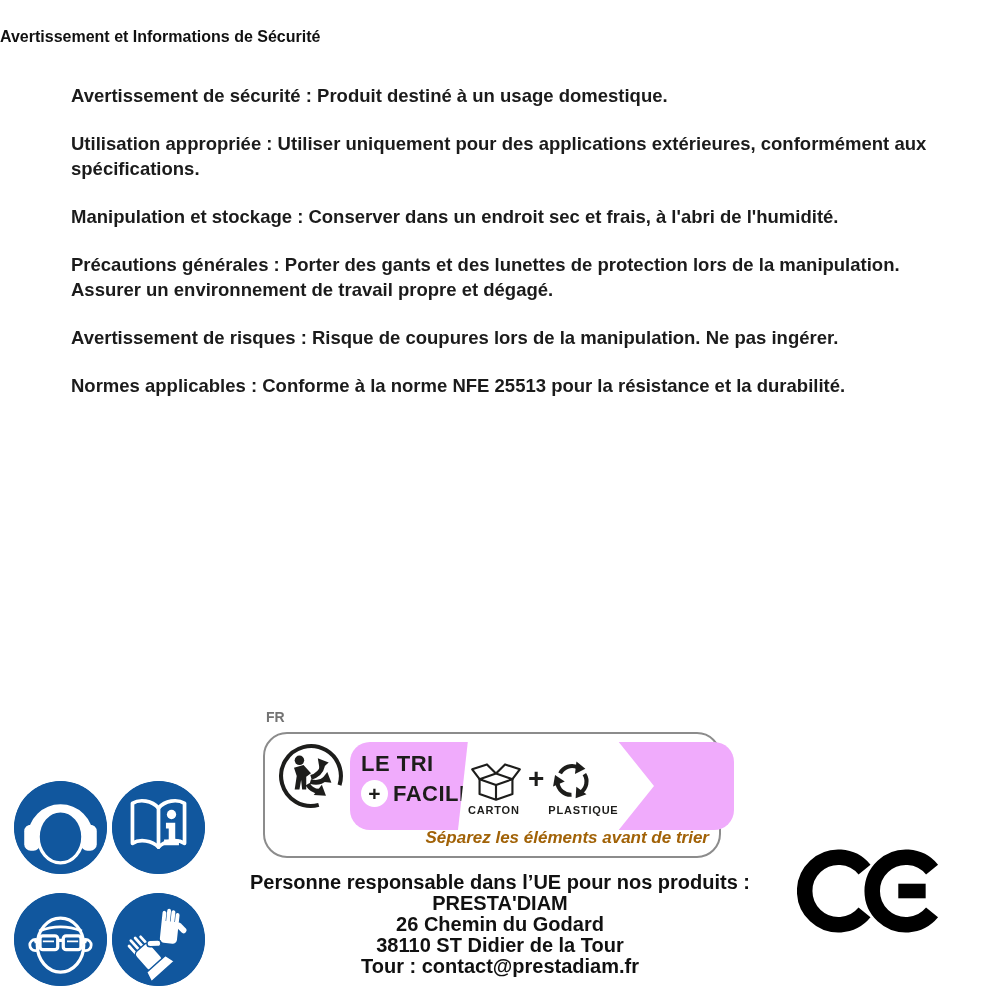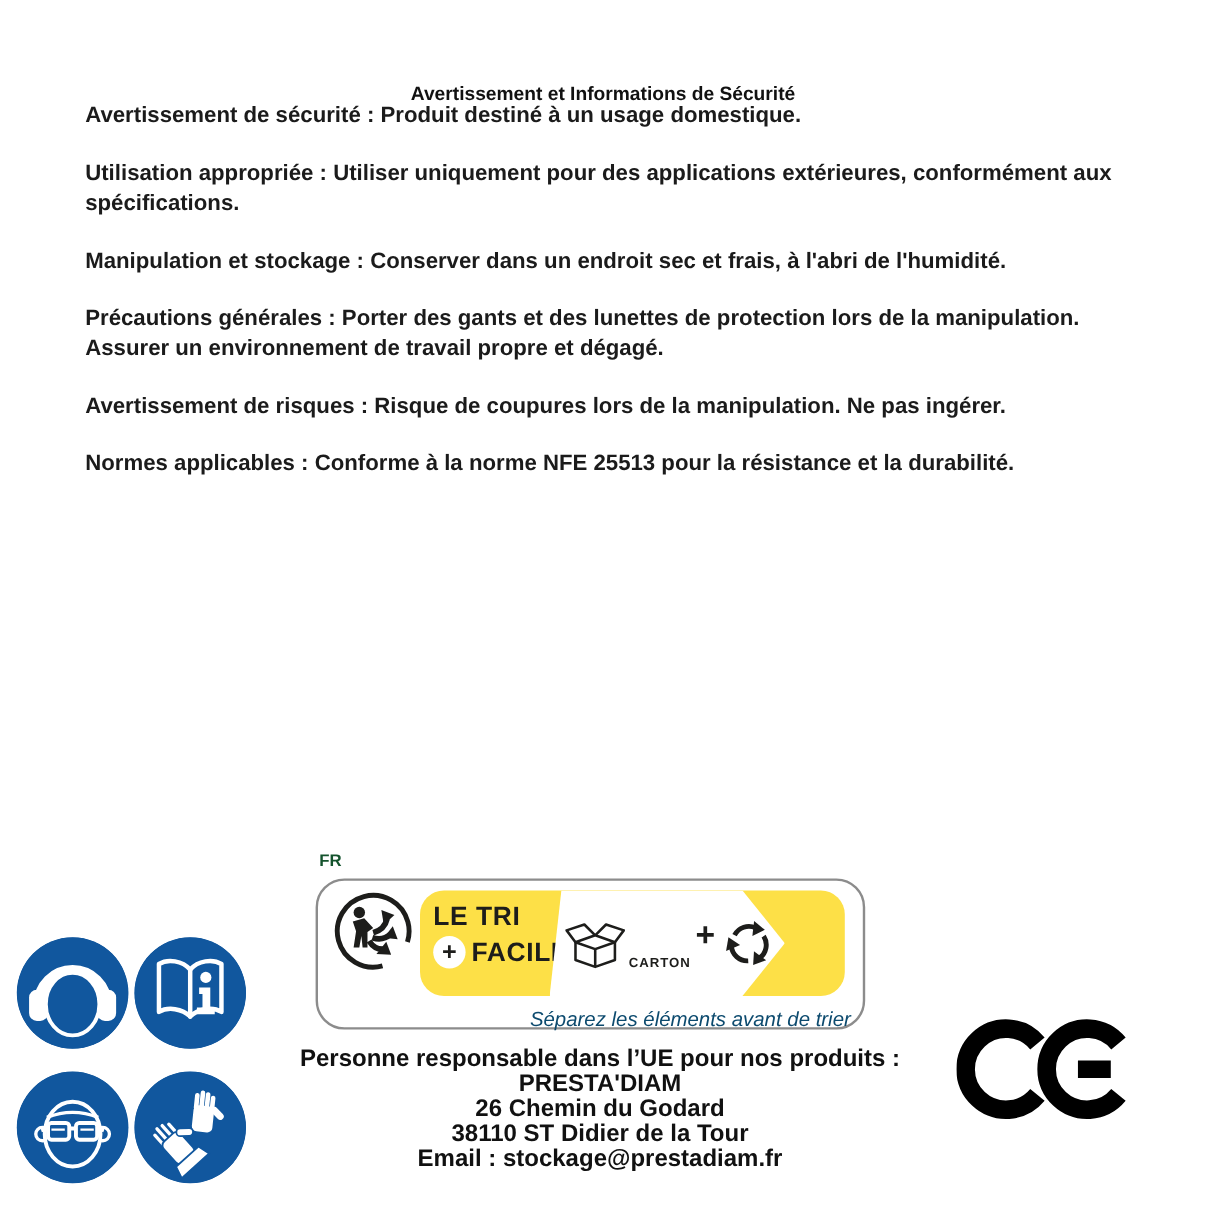--- a/index.html
+++ b/index.html
@@ -1,53 +1,53 @@
 <!DOCTYPE html>
 <html><head>
 <meta charset="utf-8">
 <style>
   html,body{margin:0;padding:0;background:#fff;}
   body{font-family:"Liberation Sans",sans-serif;color:#1a1a1a;}
   .page{position:relative;width:1005px;height:1005px;background:#fff;overflow:hidden;}
 
-  .title{position:absolute;top:28px;left:0;width:100%;text-align:center;
-         font-size:16px;font-weight:bold;color:#111;margin-top:42px;}
+  .title{position:absolute;top:28px;left:0;width:100%;
+         font-size:16px;font-weight:bold;color:#111;}
 
   .body-text{position:absolute;left:71px;top:83px;width:882px;
              font-size:18.5px;line-height:25px;color:#1b1b1b;}
   .body-text p{margin:0 0 23px 0;font-weight:bold;}
 
   
   .icon-grid{position:absolute;left:14px;top:781px;display:grid;
              grid-template-columns:93px 93px;grid-auto-rows:93px;column-gap:5px;row-gap:19px;}
   .micon{width:93px;height:93px;border-radius:50%;background:#11579E;overflow:hidden;}
   .micon svg{display:block;width:100%;height:100%;}
 
   
-  .fr-tag{position:absolute;left:266px;top:709px;font-size:14px;font-weight:bold;color:#14532d;}
+  .fr-tag{position:absolute;left:266px;top:709px;font-size:14px;font-weight:bold;color:#737373;}
   .tri-label{position:absolute;left:263px;top:732px;width:458px;height:126px;
              background:#fff;border:2px solid #8c8c8c;border-radius:24px;box-sizing:border-box;}
   .triman{position:absolute;left:12px;top:8px;width:68px;height:68px;}
   .yellow-band{position:absolute;left:85px;top:8px;width:354px;height:88px;
-               background:#fde047;border-radius:20px;}
+               background:#f0abfc;border-radius:20px;padding-left:30px;}
   .letri{position:absolute;left:11px;top:10px;color:#1d1d1b;}
   .letri .l1{font-size:22px;font-weight:bold;letter-spacing:0.5px;line-height:24px;}
   .letri .l2{display:flex;align-items:center;gap:5px;margin-top:4px;}
   .plus-circle{width:27px;height:27px;border-radius:50%;background:#fff;color:#1d1d1b;
                font-size:21px;font-weight:bold;display:flex;align-items:center;justify-content:center;line-height:1;}
   .letri .fac{font-size:22px;font-weight:bold;letter-spacing:0.5px;}
   .white-chevron{position:absolute;left:108px;top:0;width:196px;height:88px;background:#fff;
                  clip-path:polygon(5% 0%,82% 0%,100% 50%,82% 100%,0% 100%);
                  display:flex;align-items:center;justify-content:flex-start;padding-left:10px;box-sizing:border-box;}
-  .mat{display:flex;flex-direction:row;align-items:flex-end;}
+  .mat{display:flex;flex-direction:column;align-items:flex-start;}
   .mat .cap{font-size:11px;font-weight:bold;letter-spacing:0.8px;color:#1d1d1b;margin-top:1px;}
   .mat-plus{font-size:28px;font-weight:bold;color:#1d1d1b;margin:0 4px 14px 4px;}
   .bin-zone{position:absolute;left:297px;top:7px;width:56px;height:76px;}
   .sep-note{position:absolute;right:10px;top:94px;font-size:17px;font-style:italic;
-            font-weight:normal;color:#0c4a6e;white-space:nowrap;margin-top:12px;}
+            font-weight:bold;color:#a16207;white-space:nowrap;}
 
   
   .responsible{position:absolute;left:240px;top:872px;width:520px;text-align:center;
                font-size:20px;font-weight:bold;line-height:21px;color:#111;}
 
   
   .ce{position:absolute;left:797px;top:840px;width:146px;height:102px;}
   .ce svg{display:block;width:100%;height:100%;}
   .sr-only{position:absolute;width:1px;height:1px;overflow:hidden;clip:rect(0 0 0 0);white-space:nowrap;}
 </style>
@@ -199,21 +199,21 @@
     </div>
 
     <div class="sep-note">Séparez les éléments avant de trier</div>
   </div>
 
   <div class="responsible">
     <div>Personne responsable dans l’UE pour nos produits :</div>
     <div>PRESTA'DIAM</div>
     <div>26 Chemin du Godard</div>
     <div>38110 ST Didier de la Tour</div>
-    <div>Email : stockage@prestadiam.fr</div>
+    <div>Tour : contact@prestadiam.fr</div>
   </div>
 
   <div class="ce">
     <span class="sr-only">CE</span>
     <svg viewBox="0 0 160 102">
       <g stroke="#000" stroke-width="17" fill="none">
         <path d="M 74 27.5 A 37 37 0 1 0 74 74.5"></path>
         <path d="M 148 27.5 A 37 37 0 1 0 148 74.5"></path>
         <path d="M 111 51 L 141 51" stroke-width="16"></path>
       </g>

